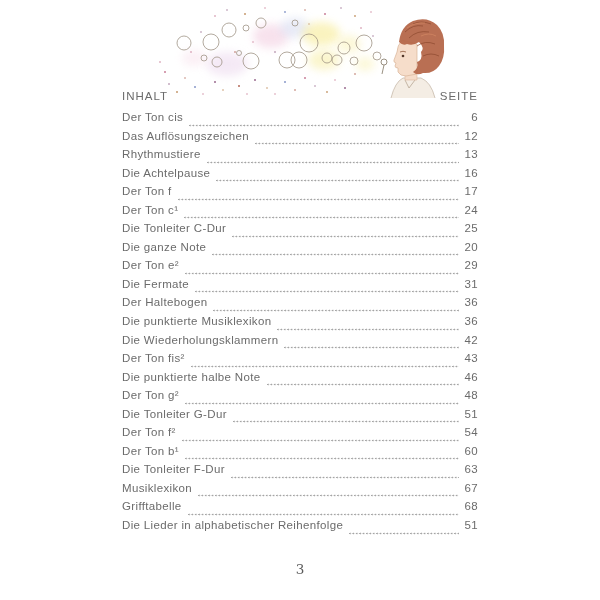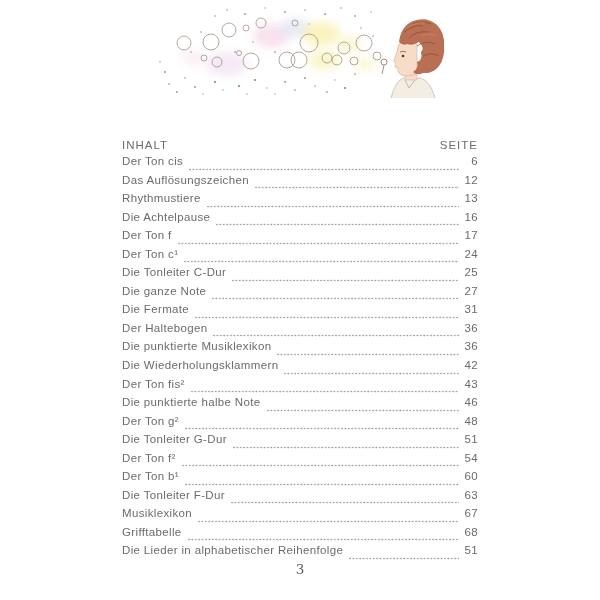--- a/index.html
+++ b/index.html
@@ -1,21 +1,21 @@
 <!DOCTYPE html>
 <html><head>
 <meta charset="utf-8">
 <style>
   html,body{margin:0;padding:0;background:#fff;}
   .page{position:relative;width:600px;height:600px;background:#fff;overflow:hidden;
         font-family:"Liberation Sans",sans-serif;}
   .illustration{position:absolute;left:155px;top:2px;width:305px;height:100px;}
   .toc{position:absolute;left:122px;top:90px;width:356px;}
-  .toc-header{display:flex;justify-content:space-between;align-items:center;
-      height:21px;font-size:11.5px;letter-spacing:1px;color:#6b6b6b;margin-top:44px;}
+  .toc-header{display:flex;justify-content:space-between;align-items:flex-start;
+      height:21px;font-size:11.5px;letter-spacing:1px;color:#6b6b6b;}
   .toc-rows{display:block;}
   .toc-row{display:flex;align-items:baseline;height:18.55px;
       font-size:11.5px;letter-spacing:.35px;color:#6b6b6b;}
   .toc-row .title{white-space:nowrap;}
   .toc-row .leader{flex:1 1 auto;align-self:flex-end;height:3px;margin:0 5px 3px 6px;
       background-image:radial-gradient(circle at 1.1px 1.5px,#a5a5a5 .8px,transparent 1.1px);
       background-size:3.4px 3px;background-repeat:repeat-x;}
   .toc-row .pageno{flex:0 0 auto;min-width:14px;text-align:right;white-space:nowrap;}
   .footer{position:absolute;left:0;right:0;top:561px;text-align:center;
       font-family:"DejaVu Serif",serif;font-size:13.5px;color:#5a5a5a;}
@@ -166,21 +166,26 @@
           <span class="pageno">24</span>
         </div>
         <div class="toc-row">
           <span class="title">Die Tonleiter C-Dur</span>
           <span class="leader"></span>
           <span class="pageno">25</span>
         </div>
         <div class="toc-row">
           <span class="title">Die ganze Note</span>
           <span class="leader"></span>
-          <span class="pageno">27</span>
+          <span class="pageno">20</span>
+        </div>
+        <div class="toc-row">
+          <span class="title">Der Ton e²</span>
+          <span class="leader"></span>
+          <span class="pageno">29</span>
         </div>
         <div class="toc-row">
           <span class="title">Die Fermate</span>
           <span class="leader"></span>
           <span class="pageno">31</span>
         </div>
         <div class="toc-row">
           <span class="title">Der Haltebogen</span>
           <span class="leader"></span>
           <span class="pageno">36</span>

